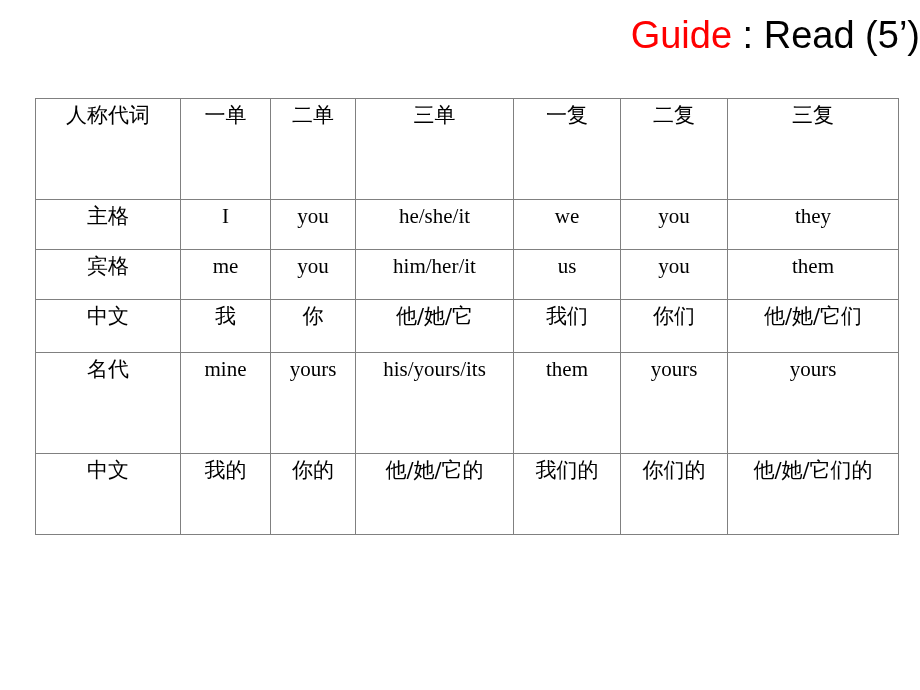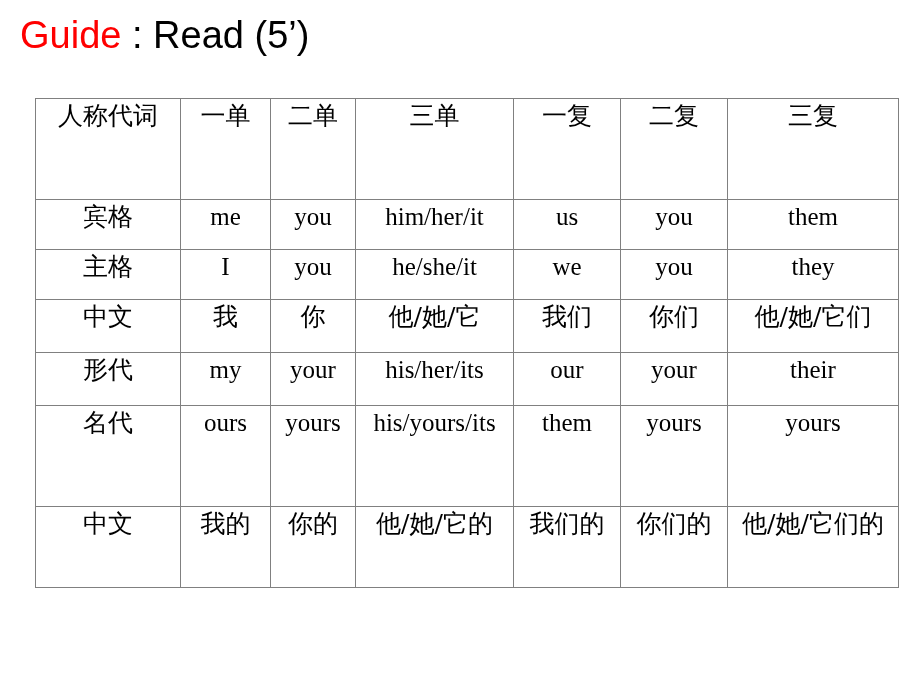--- a/index.html
+++ b/index.html
@@ -14,21 +14,21 @@
     font-family: "Liberation Serif", "DejaVu Serif", serif;
     overflow: hidden;
   }
 
   
   #slide-title {
     position: absolute;
     left: 0;
     top: 12px;
     width: 920px;
-    text-align: left;
+    text-align: right;
     font-family: "Liberation Sans", "DejaVu Sans", sans-serif;
     font-size: 38px;
     line-height: 46px;
     white-space: nowrap;
     padding-left: 20px;
     box-sizing: border-box;
   }
   #slide-title .word-guide {
     color: #FF0000;
   }
@@ -43,21 +43,21 @@
     top: 98px;
     width: 863px;
     border-collapse: collapse;
     table-layout: fixed;
   }
   #pronoun-table td {
     border: 1px solid #808080;
     padding: 1px 3px;
     vertical-align: top;
     text-align: center;
-    font-size: 25px;
+    font-size: 21px;
     line-height: 31px;
     color: #000000;
     word-wrap: break-word;
     overflow-wrap: break-word;
   }
   
   col.c0 { width: 145px; }
   col.c1 { width: 90px; }
   col.c2 { width: 85px; }
   col.c3 { width: 158px; }
@@ -112,58 +112,49 @@
       <tr class="row-head">
         <td class="zh label-cell">人称代词</td>
         <td class="zh">一单</td>
         <td class="zh">二单</td>
         <td class="zh">三单</td>
         <td class="zh">一复</td>
         <td class="zh">二复</td>
         <td class="zh">三复</td>
       </tr>
       <tr class="r-normal">
+        <td class="zh">主格</td>
+        <td class="">I</td>
+        <td class="">you</td>
+        <td class="">he/she/it</td>
+        <td class="">we</td>
+        <td class="">you</td>
+        <td class="">they</td>
+      </tr>
+      <tr class="r-normal">
         <td class="zh">宾格</td>
         <td class="">me</td>
         <td class="">you</td>
         <td class="">him/her/it</td>
         <td class="">us</td>
         <td class="">you</td>
         <td class="">them</td>
-      </tr>
-      <tr class="r-normal">
-        <td class="zh">主格</td>
-        <td class="">I</td>
-        <td class="">you</td>
-        <td class="">he/she/it</td>
-        <td class="">we</td>
-        <td class="">you</td>
-        <td class="">they</td>
       </tr>
       <tr class="r-tall">
         <td class="zh cn-label">中文</td>
         <td class="cn zh">我</td>
         <td class="cn zh">你</td>
         <td class="cn zh">他/她/它</td>
         <td class="cn zh">我们</td>
         <td class="cn zh">你们</td>
         <td class="cn zh">他/她/它们</td>
       </tr>
-      <tr class="r-tall">
-        <td class="zh">形代</td>
-        <td class="">my</td>
-        <td class="">your</td>
-        <td class="">his/her/its</td>
-        <td class="">our</td>
-        <td class="">your</td>
-        <td class="">their</td>
-      </tr>
       <tr class="r-xtall">
         <td class="zh">名代</td>
-        <td class="">ours</td>
+        <td class="">mine</td>
         <td class="">yours</td>
         <td class="">his/yours/its</td>
         <td class="">them</td>
         <td class="">yours</td>
         <td class="">yours</td>
       </tr>
       <tr class="r-last">
         <td class="zh cn-label">中文</td>
         <td class="cn zh">我的</td>
         <td class="cn zh">你的</td>

